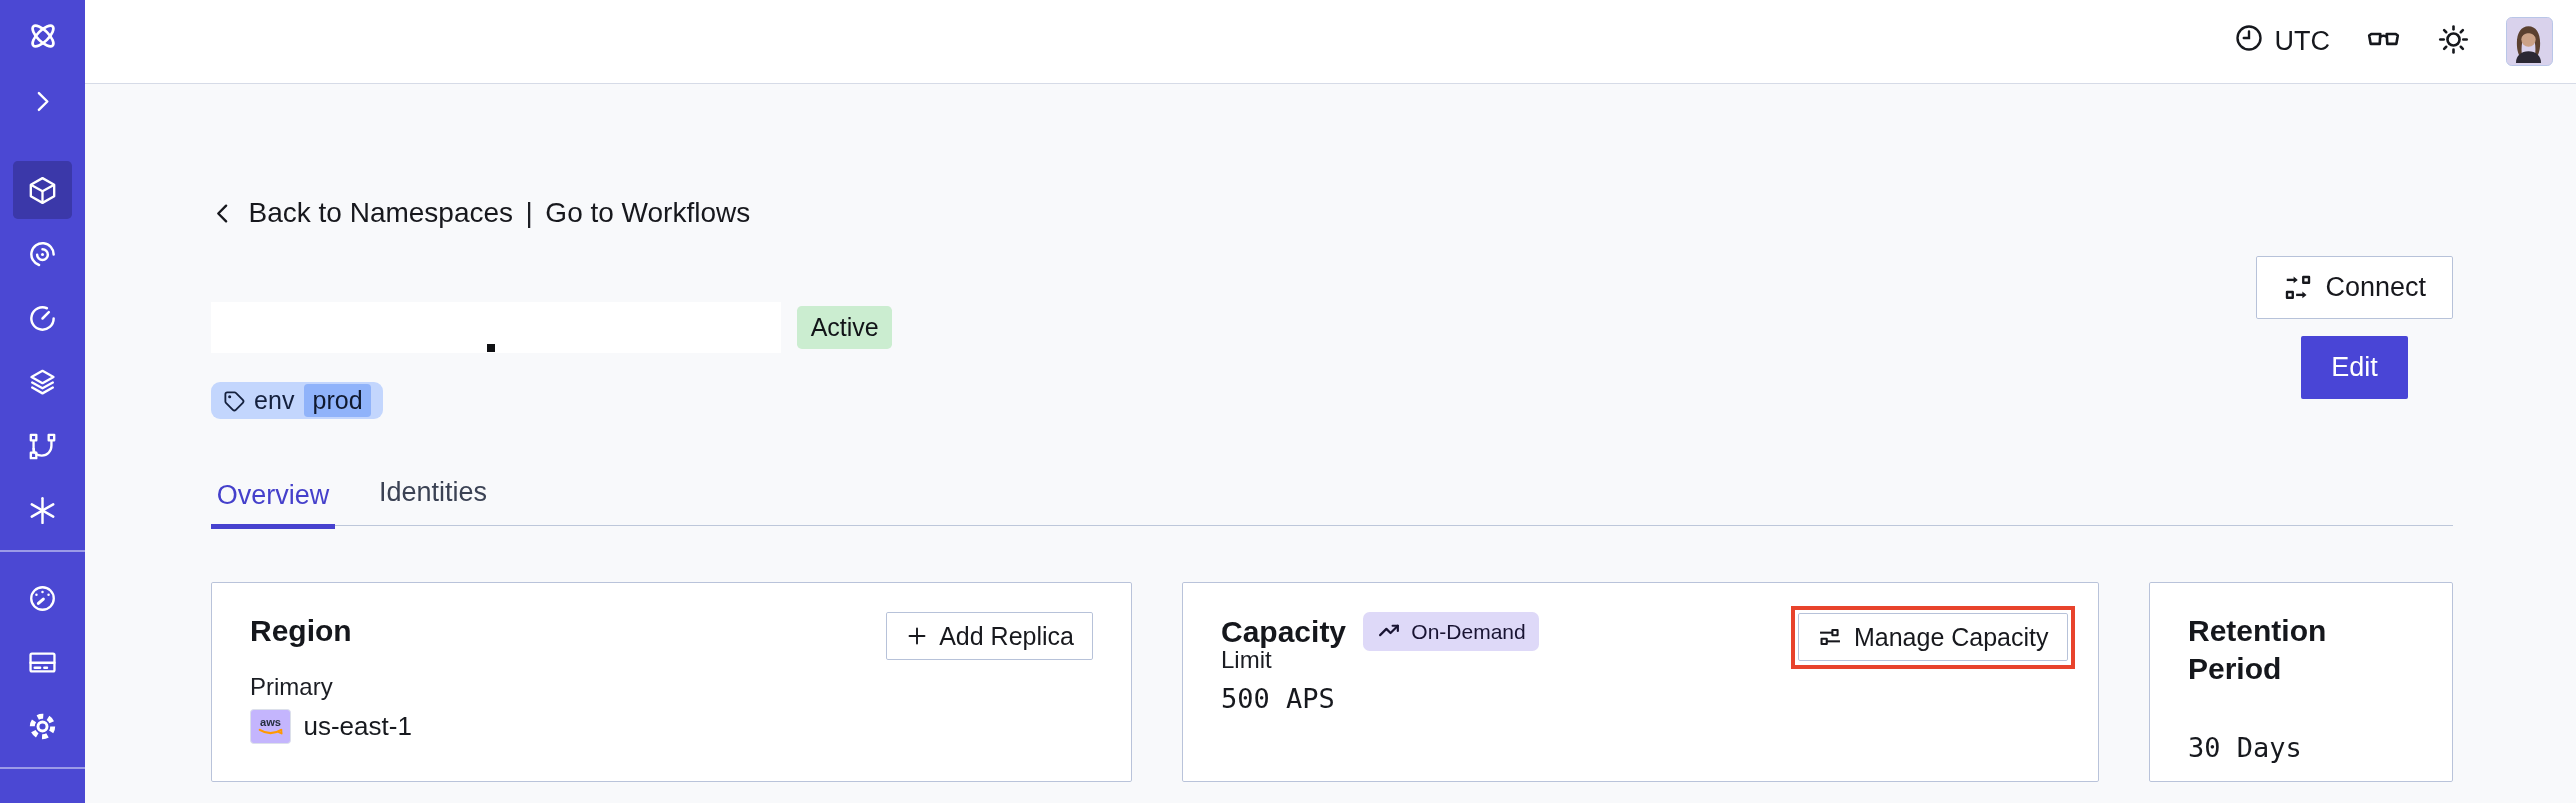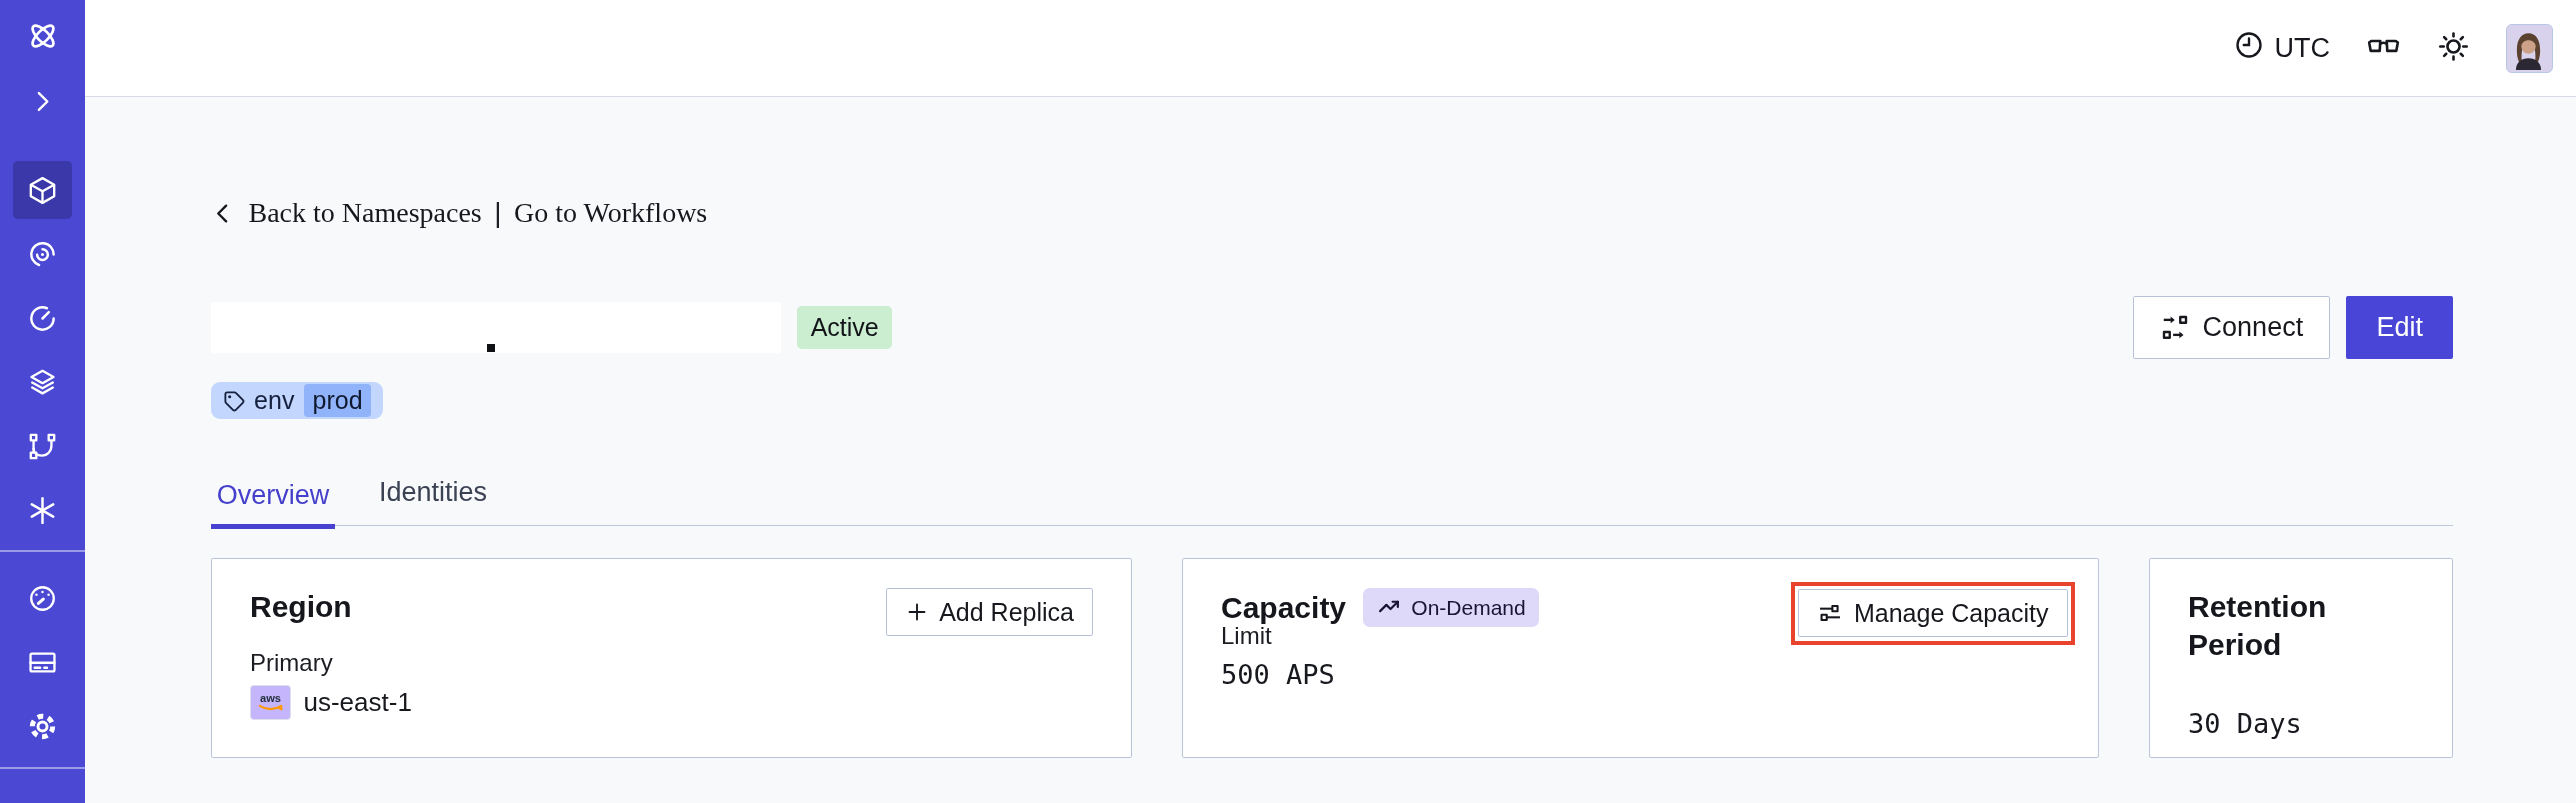--- a/index.html
+++ b/index.html
@@ -26,53 +26,53 @@
   .side-item.first-nav { margin-top:27px; }
   .side-active-box {
     width:59px; height:58px; border-radius:4.8px; background:#3B38A9;
     display:flex; align-items:center; justify-content:center;
   }
   .side-div { width:85px; height:1.9px; background:rgba(235,237,252,.5); margin:7.7px 0; flex:0 0 auto; }
   .side-item svg { display:block; }
 
   
   .topbar {
-    position:absolute; left:85px; top:0; right:0; height:97px;
+    position:absolute; left:85px; top:0; right:0; height:84px;
     background:#ffffff; border-bottom:1.9px solid #d6dbe7;
     display:flex; align-items:center; justify-content:flex-end;
     gap:36px; padding-right:23px;
   }
   .tz-button { display:flex; align-items:center; gap:10.5px; font-size:27px; color:#16181d; cursor:pointer; }
   .icon-btn { display:flex; align-items:center; justify-content:center; cursor:pointer; }
   .avatar {
     width:47px; height:49px; border:1.9px solid #b9c6e8; border-radius:5.8px;
     overflow:hidden; cursor:pointer; background:#d9d2ec;
   }
   .avatar svg { display:block; }
 
   
   .content { position:absolute; left:85px; top:86px; width:2491px; height:717px; }
   .page { margin-left:126px; width:2242px; }
 
   .breadcrumb {
     margin-top:111px; display:flex; align-items:center; gap:12.5px;
     font-size:28px; font-weight:500; color:#17181d;
   }
-  .crumb-link { cursor:pointer;font-family:Liberation Serif, serif; }
+  .crumb-link { cursor:pointer; }
   .crumb-sep { font-weight:400; color:#1c1e24; }
 
   .title-row { margin-top:67px; display:flex; align-items:center; justify-content:space-between; height:63px; }
   .title-left { display:flex; align-items:center; gap:16.3px; }
   .redact { width:570px; height:51px; background:#ffffff; position:relative; }
   .redact-dot { position:absolute; left:276px; bottom:1px; width:7.7px; height:7.7px; background:#101114; }
   .status-badge {
     background:#CBEDD0; color:#121418; font-size:25px; font-weight:500;
     padding:7.7px 13.4px; border-radius:4.8px; line-height:1.1;
   }
-  .actions { display:flex; align-items:center; gap:16.3px; }
+  .actions { display:flex; align-items:center; gap:16.3px;flex-direction:column; }
   .btn {
     display:inline-flex; align-items:center; justify-content:center; gap:12.5px;
     background:#ffffff; border:1.9px solid #b7c2d9; border-radius:1.9px;
     font-size:27px; color:#17181d; height:63px; padding:0 26px; cursor:pointer;
     font-family:"Liberation Sans", sans-serif;
   }
   .btn-primary { background:#4945D6; color:#ffffff; border:none; padding:0 30px; }
 
   .tag-row { margin-top:23px; }
   .tag-pill {
@@ -85,21 +85,21 @@
   .tabs {
     margin-top:58px; display:flex; gap:38px; align-items:flex-end;
     border-bottom:1.9px solid #bdc7da;
   }
   .tab { font-size:27px; padding:0 5.8px 17.3px; color:#3b4254; cursor:pointer; }
   .tab.active {
     color:#4540CB; font-weight:500;
     padding-bottom:13.4px; border-bottom:5.8px solid #4742CF; margin-bottom:-3.8px;
   }
 
-  .cards { margin-top:32px; display:flex; gap:50px;border-radius:14px; }
+  .cards { margin-top:56px; display:flex; gap:50px;border-radius:14px; }
   .card {
     background:#ffffff; border:1.9px solid #b9c3da; border-radius:1.9px;
     height:200px; padding:29px 38px;
   }
   .card-region { width:921px; }
   .card-capacity { width:917px; }
   .card-retention { width:304px; }
   .card-head { display:flex; justify-content:space-between; align-items:flex-start; }
   .head-left { display:flex; align-items:center; gap:17.3px; }
   .card-title { font-size:30px; font-weight:600; color:#15171c; line-height:38px; }

